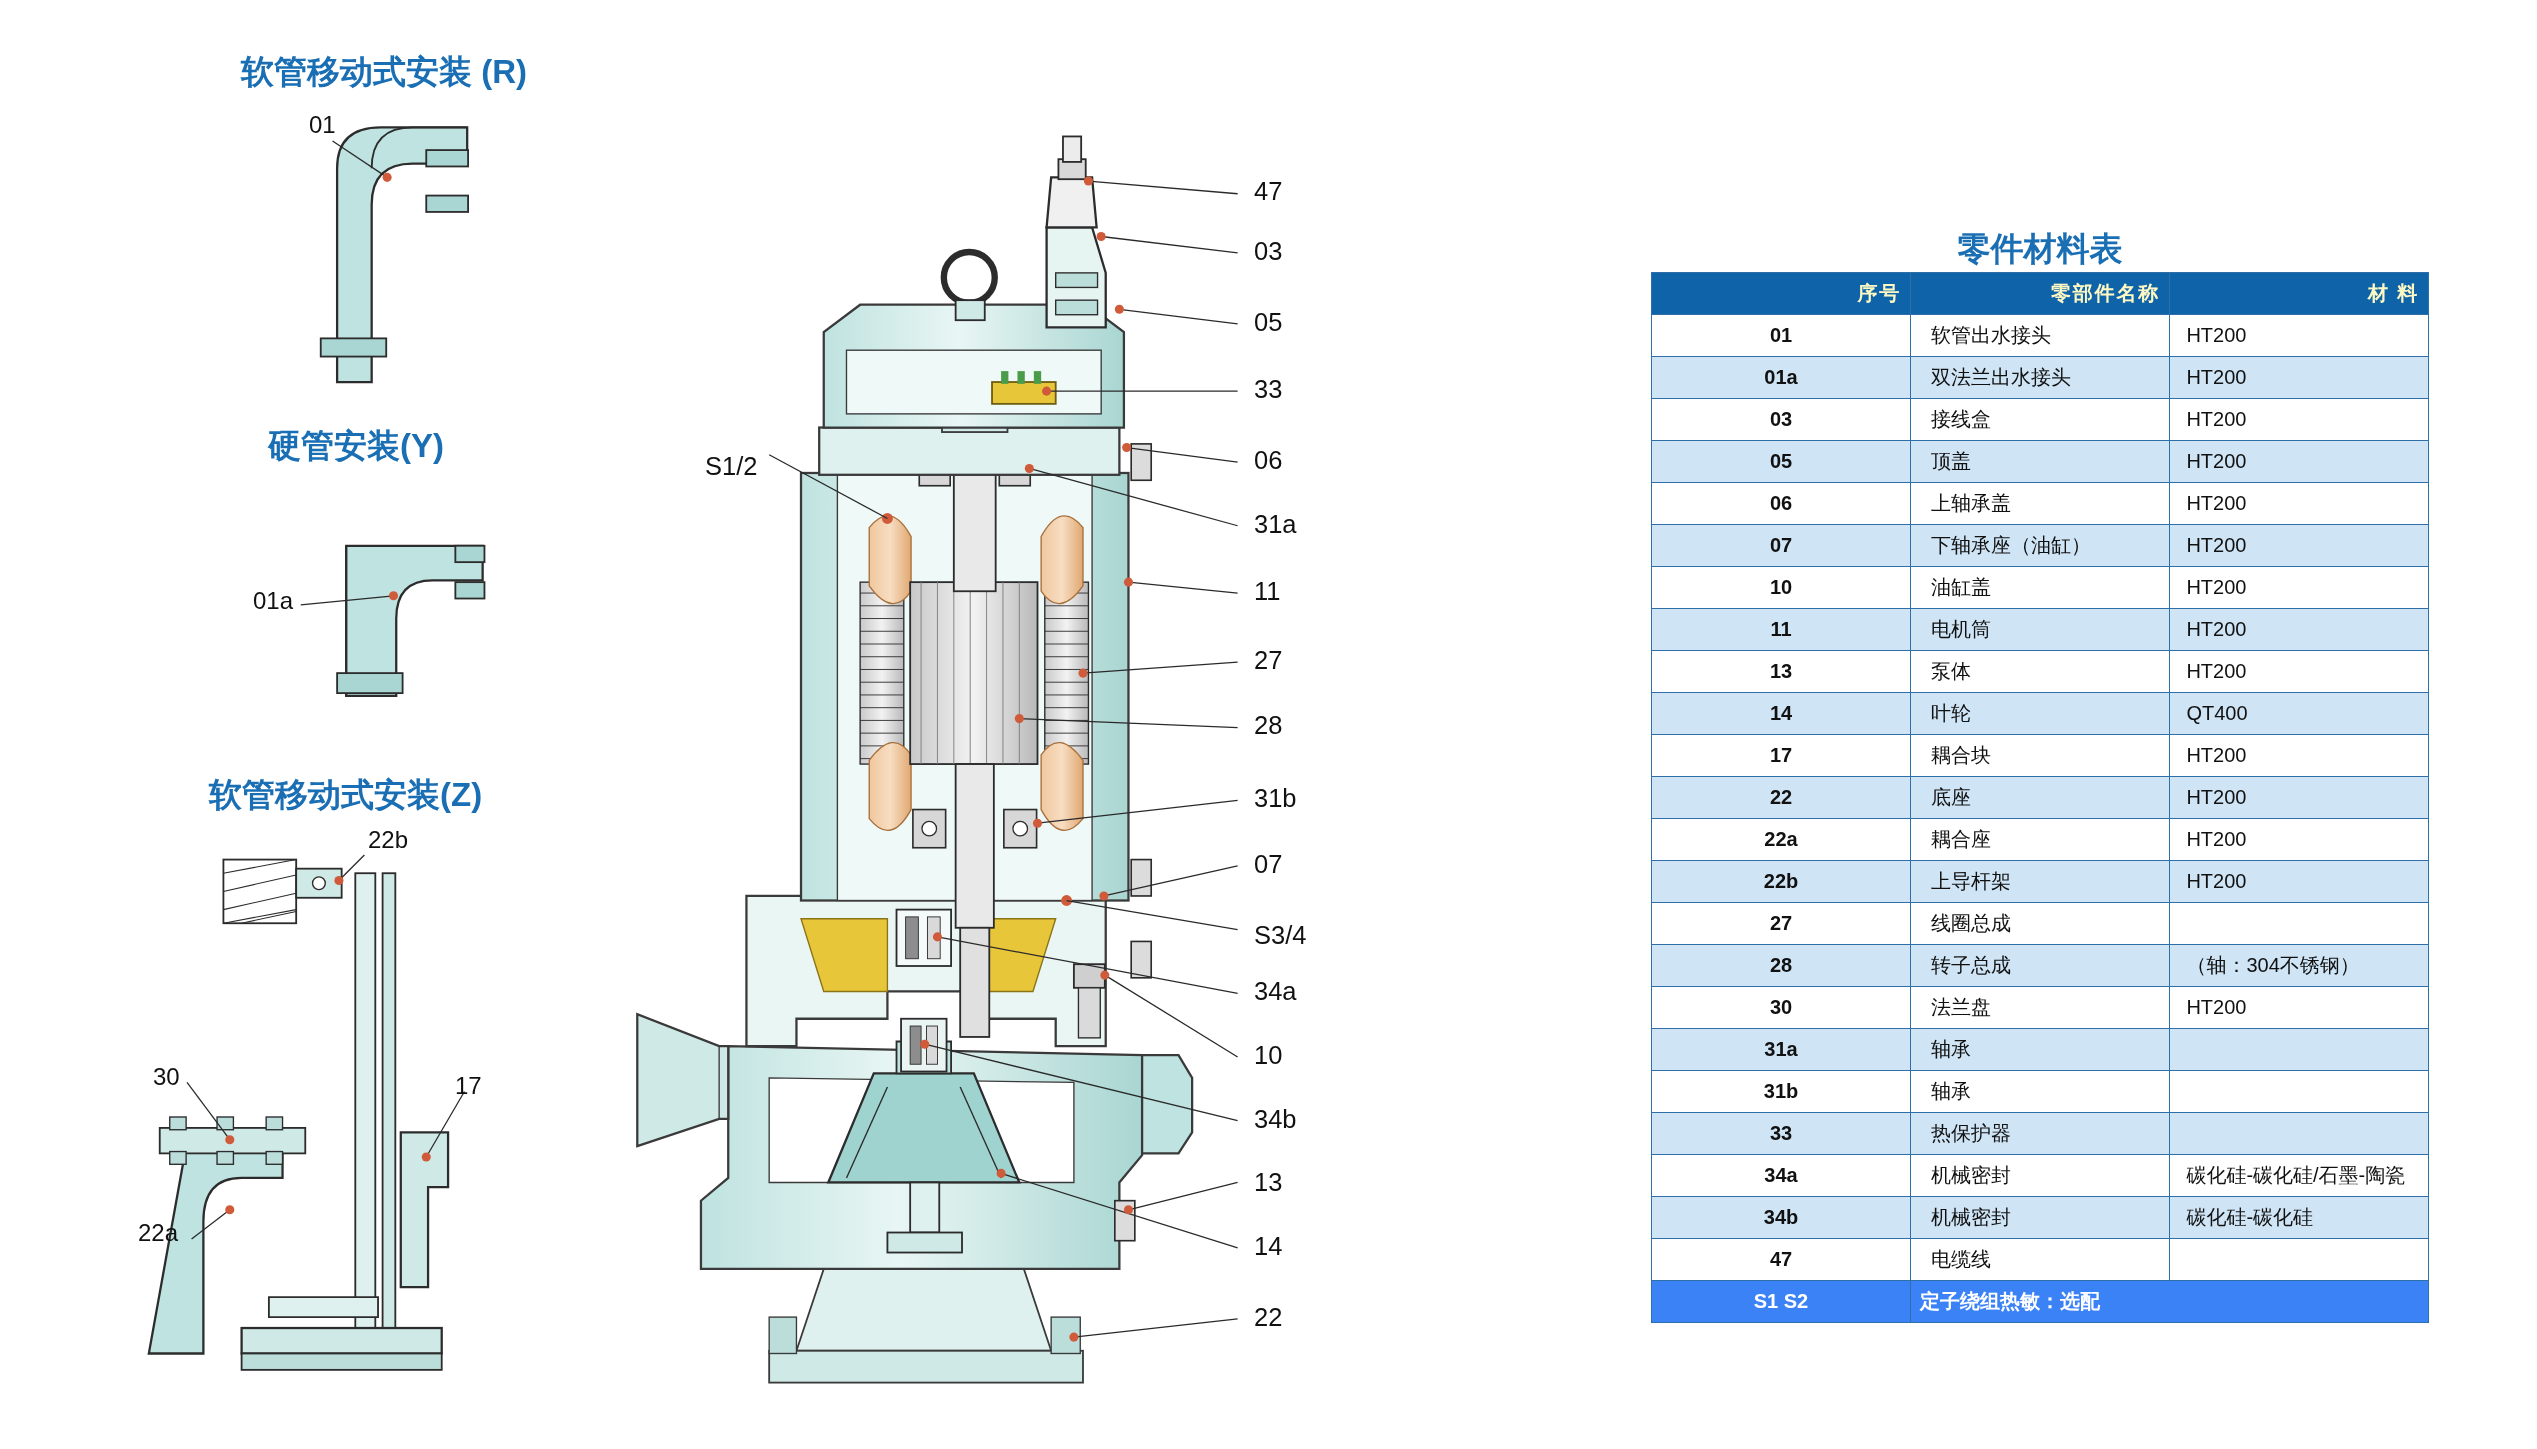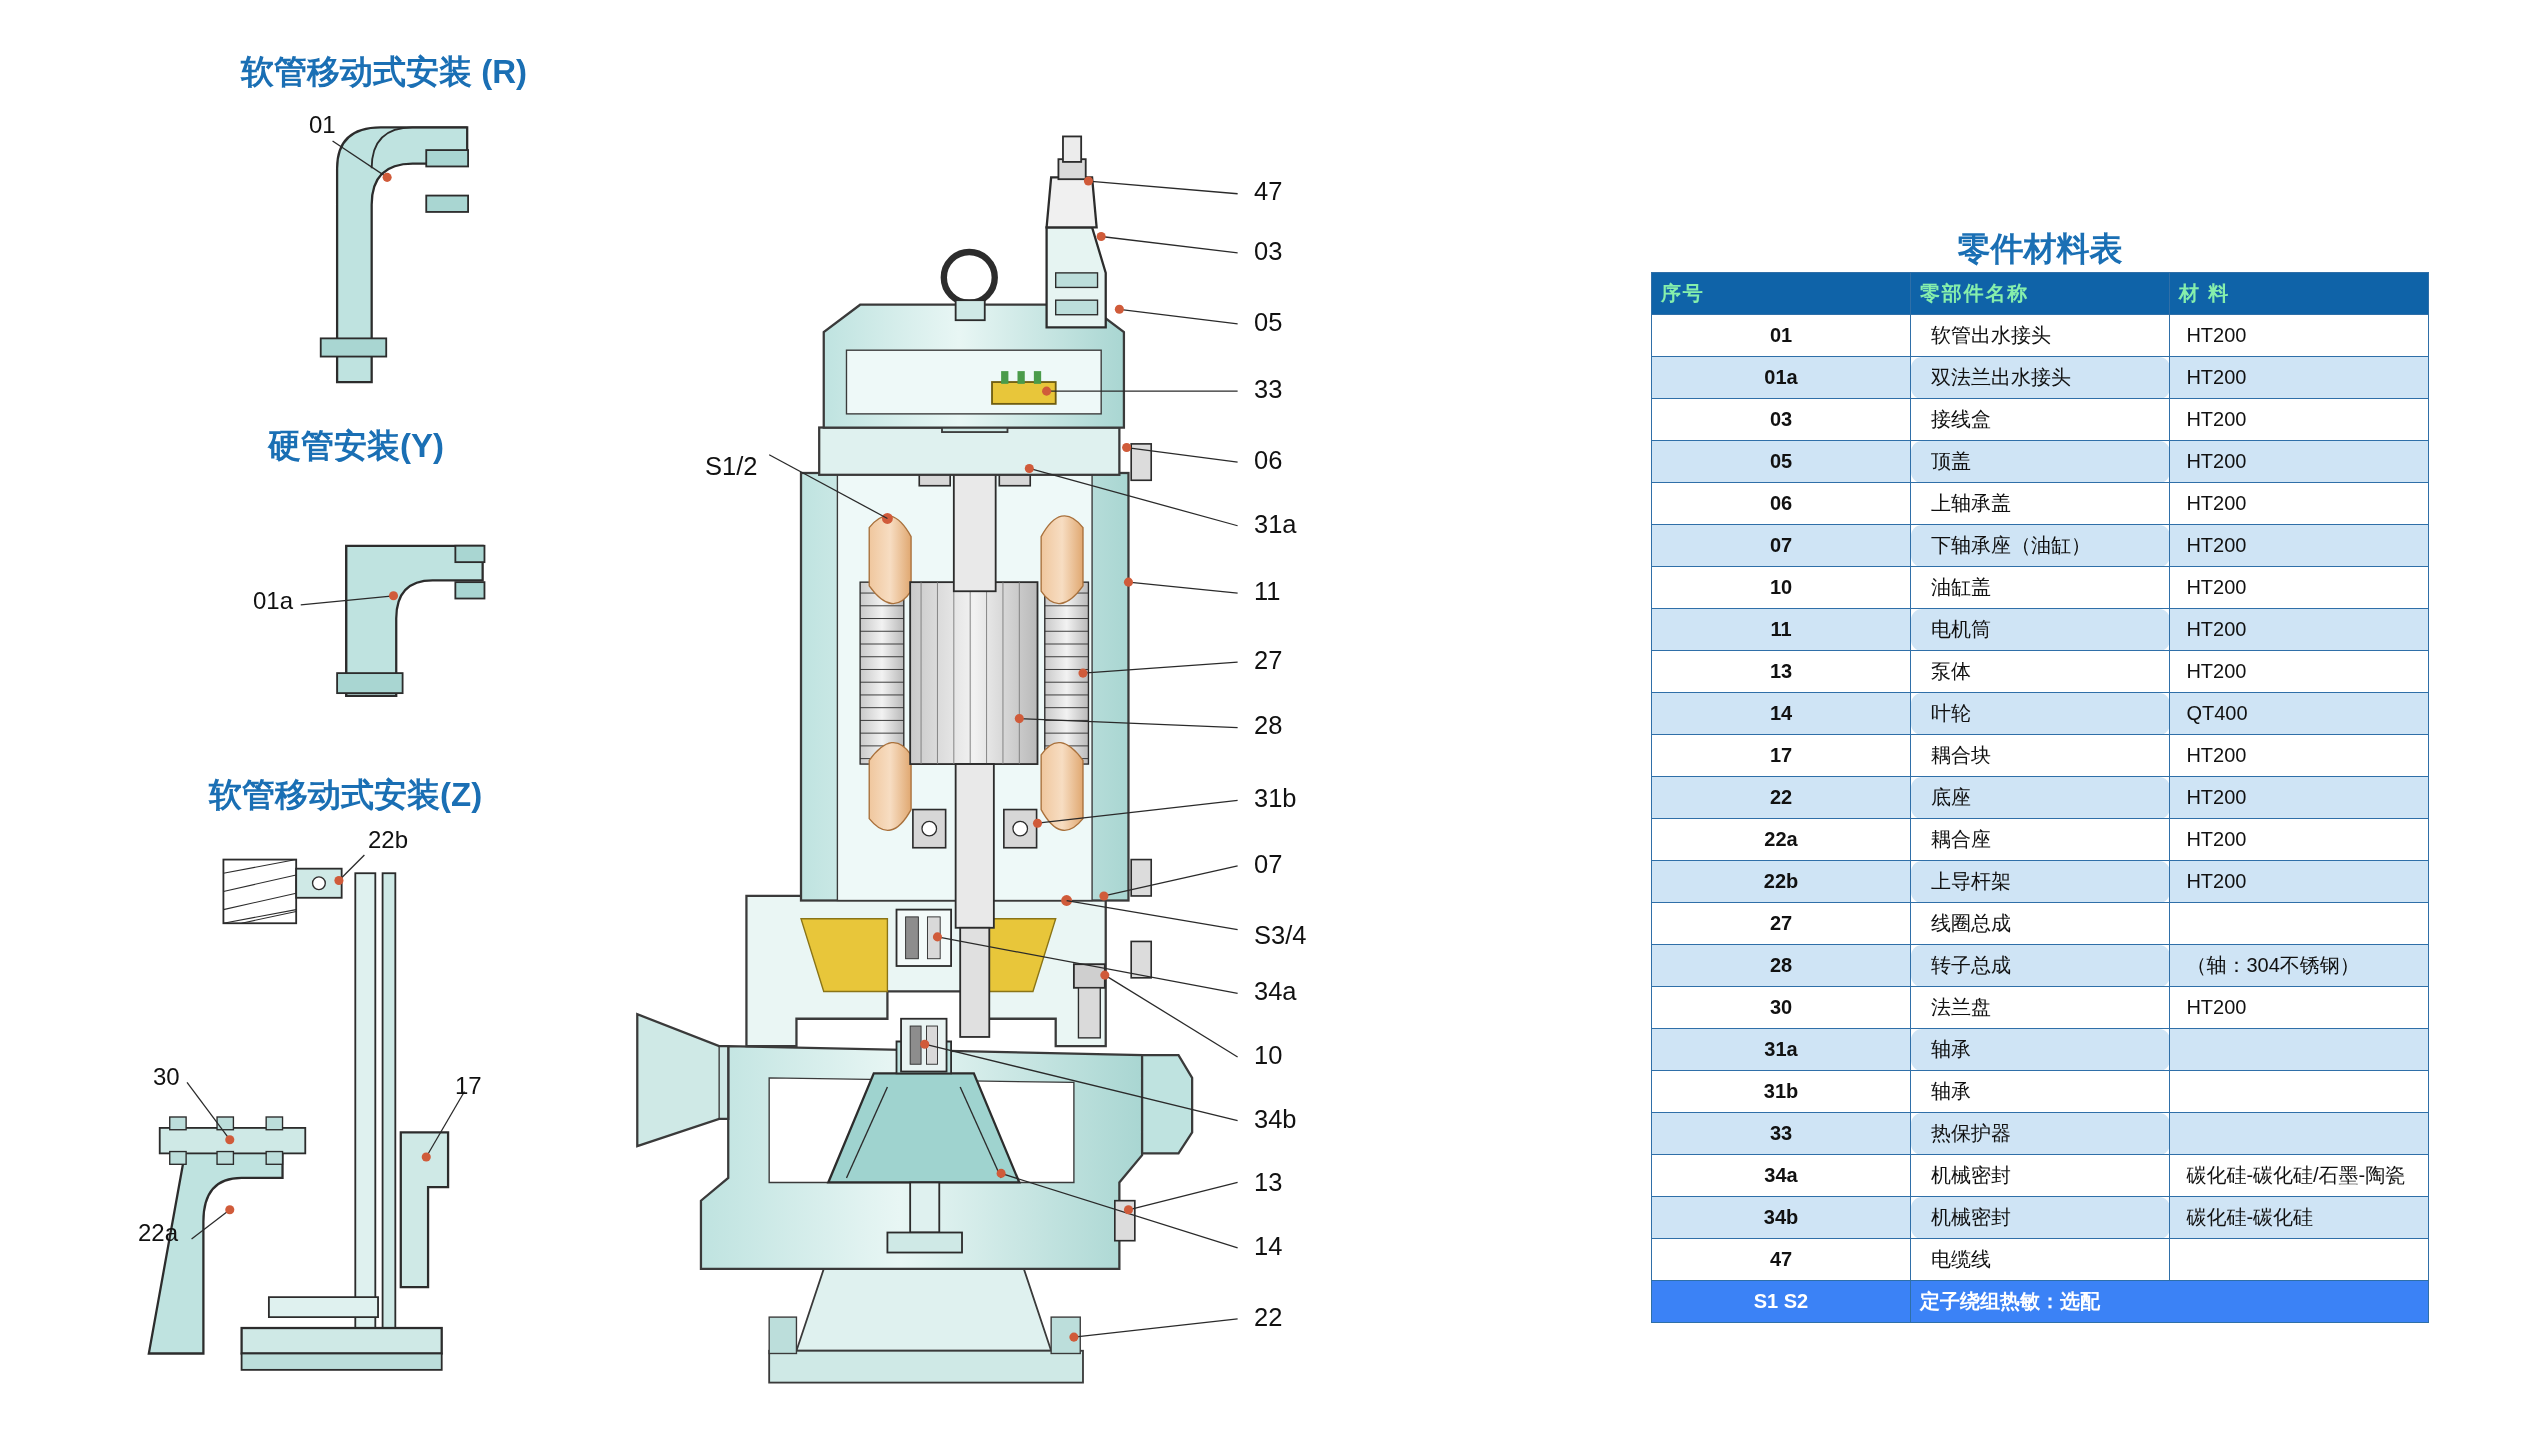--- a/index.html
+++ b/index.html
@@ -57,27 +57,27 @@
   }
   table.parts th, table.parts td {
     border: 0.9px solid #2f6fa8;
     font-size: 20px;
     color: #111;
     height: 41px;
     padding: 0 9px;
   }
   table.parts thead th {
     background: #0f63a8;
-    color: #86efac;
+    color: #fef9c3;
     font-weight: bold;
-    text-align: left;
+    text-align: right;
     letter-spacing: 1.8px;
   }
   table.parts td.c1 { width: 114px; text-align: center; font-weight: bold; }
-  table.parts td.c2 { width: 300px; text-align: left; padding-left: 20px; border-radius: 11px; }
+  table.parts td.c2 { width: 300px; text-align: left; padding-left: 20px; }
   table.parts td.c3 { width: 364px; text-align: left; padding-left: 16.4px; }
   tr.alt td { background: #cfe4f5; }
   tr.plain td { background: #ffffff; }
   tr.gray td {
     background: #3b82f6;
     color: #ffffff;
     font-weight: bold;
     text-align: left;
   }
   tr.gray td.c1 { text-align: center; }

